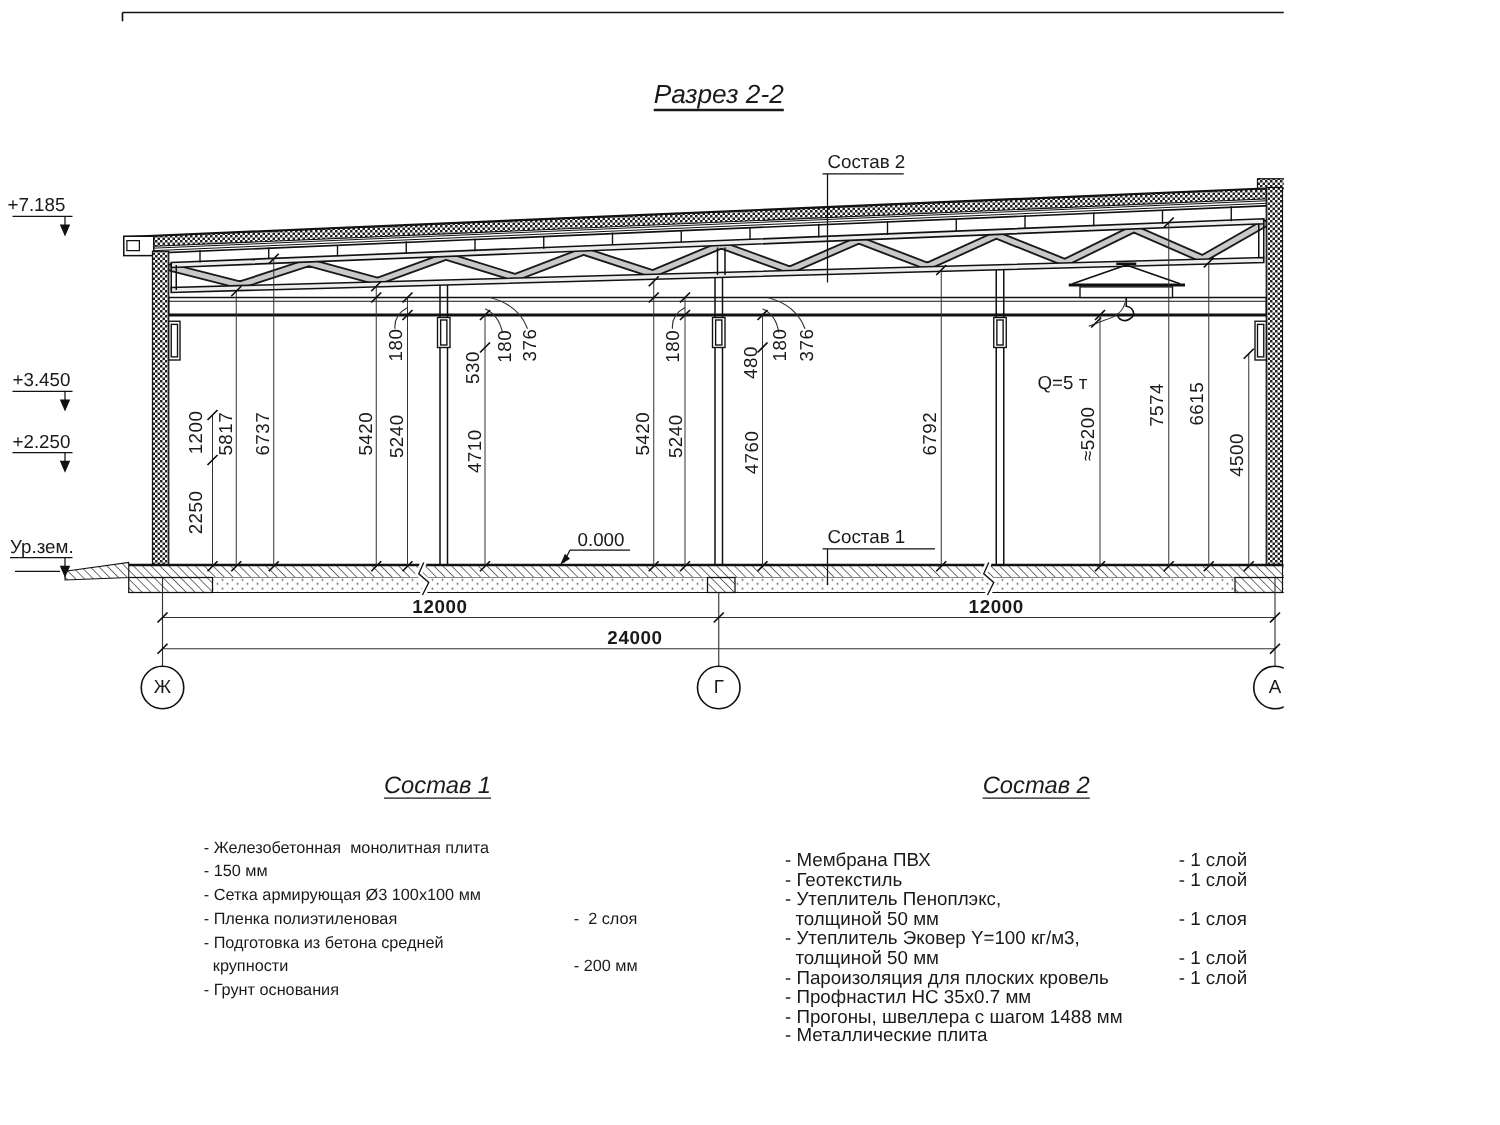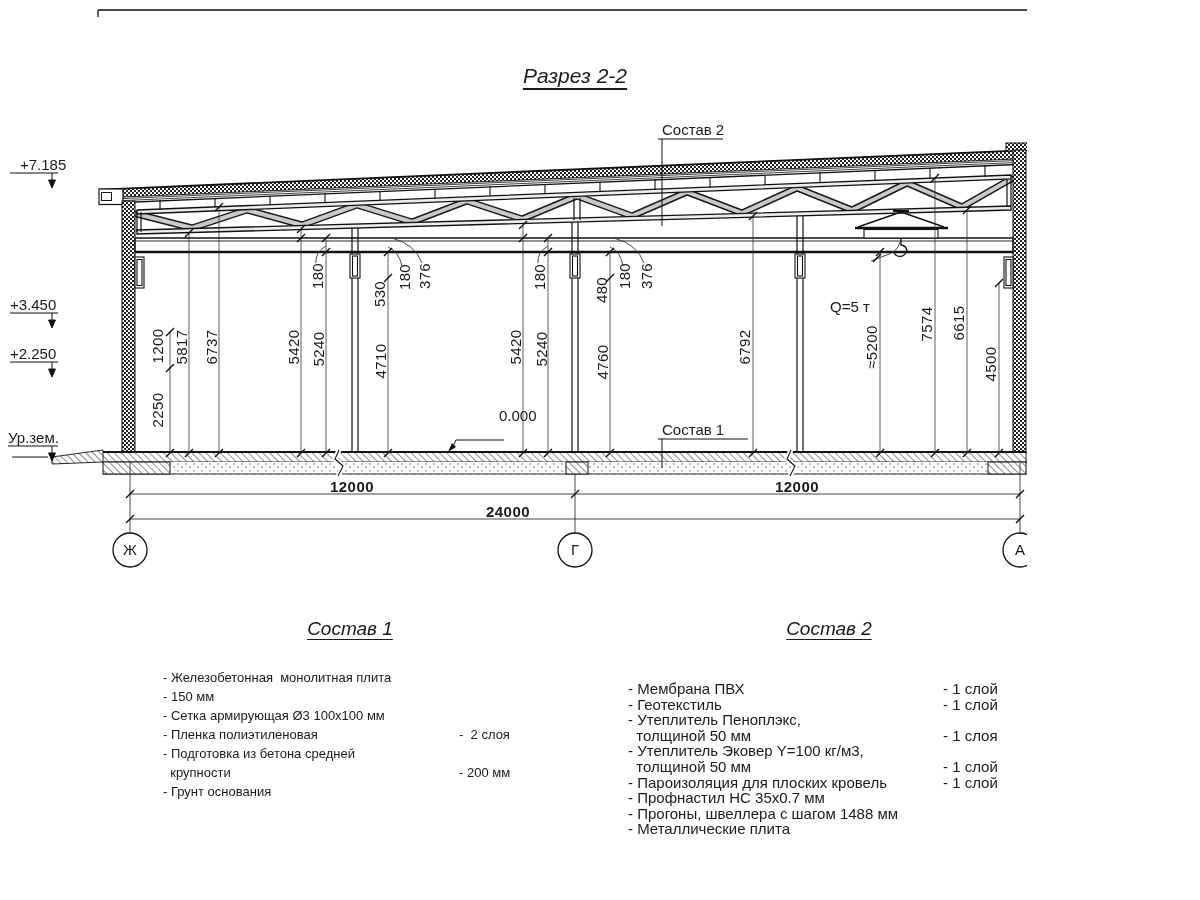--- a/index.html
+++ b/index.html
@@ -204,21 +204,21 @@
     <path d="M658,439H748 M662,439V468"></path>
     <path d="M456,440H504 M456,440L451,450"></path>
   </g>
   <g fill="#111">
     <polygon points="448,452 456,447 452,443"></polygon>
   </g>
 </svg>
 
 <div class="abs title" style="left:455px;top:64px;width:240px;">Разрез 2-2</div>
 
-<span class="abs elev" style="left:20px;top:156px;text-align:right;">+7.185</span>
+<span class="abs elev" style="left:6px;top:156px;text-align:right;">+7.185</span>
 <span class="abs elev" style="left:10px;top:296px;">+3.450</span>
 <span class="abs elev" style="left:10px;top:345px;">+2.250</span>
 <span class="abs elev" style="left:8px;top:429px;">Ур.зем.</span>
 <span class="abs elev" style="left:1122px;top:120px;text-align:right;">+8.200</span>
 <span class="abs elev" style="left:1122px;top:259px;">+4.500</span>
 <span class="abs elev" style="left:1120px;top:428px;">Ур.зем.</span>
 
 <span class="abs vdim" style="left:157px;top:346px;">1200</span>
 <span class="abs vdim" style="left:157px;top:410px;">2250</span>
 <span class="abs vdim" style="left:181px;top:347px;">5817</span>
@@ -246,21 +246,21 @@
 <span class="abs hdim" style="left:352px;top:486px;">12000</span>
 <span class="abs hdim" style="left:797px;top:486px;">12000</span>
 <span class="abs hdim" style="left:508px;top:511px;">24000</span>
 
 <span class="abs axisl" style="left:130px;top:550px;">Ж</span>
 <span class="abs axisl" style="left:575px;top:550px;">Г</span>
 <span class="abs axisl" style="left:1020px;top:550px;">А</span>
 
 <span class="abs callout" style="left:662px;top:121px;">Состав 2</span>
 <span class="abs callout" style="left:662px;top:421px;">Состав 1</span>
-<span class="abs callout" style="left:462px;top:407px;margin-left:37px;">0.000</span>
+<span class="abs callout" style="left:462px;top:424px;">0.000</span>
 <span class="abs callout" style="left:830px;top:254px;margin-top:44px;">Q=5 т</span>
 
 <div class="spec spec1" style="left:163px;top:668px;width:400px;">
   <div class="stitle" style="left:187px;top:-50px;">Состав 1</div>
   <div class="srow"><span>- Железобетонная  монолитная плита</span><span></span></div>
   <div class="srow"><span>- 150 мм</span></div>
   <div class="srow"><span>- Сетка армирующая Ø3 100х100 мм</span><span></span></div>
   <div class="srow"><span>- Пленка полиэтиленовая</span><span>-  2 слоя</span></div>
   <div class="srow"><span>- Подготовка из бетона средней</span><span></span></div>
   <div class="srow"><span>  крупности</span><span>- 200 мм</span></div>

